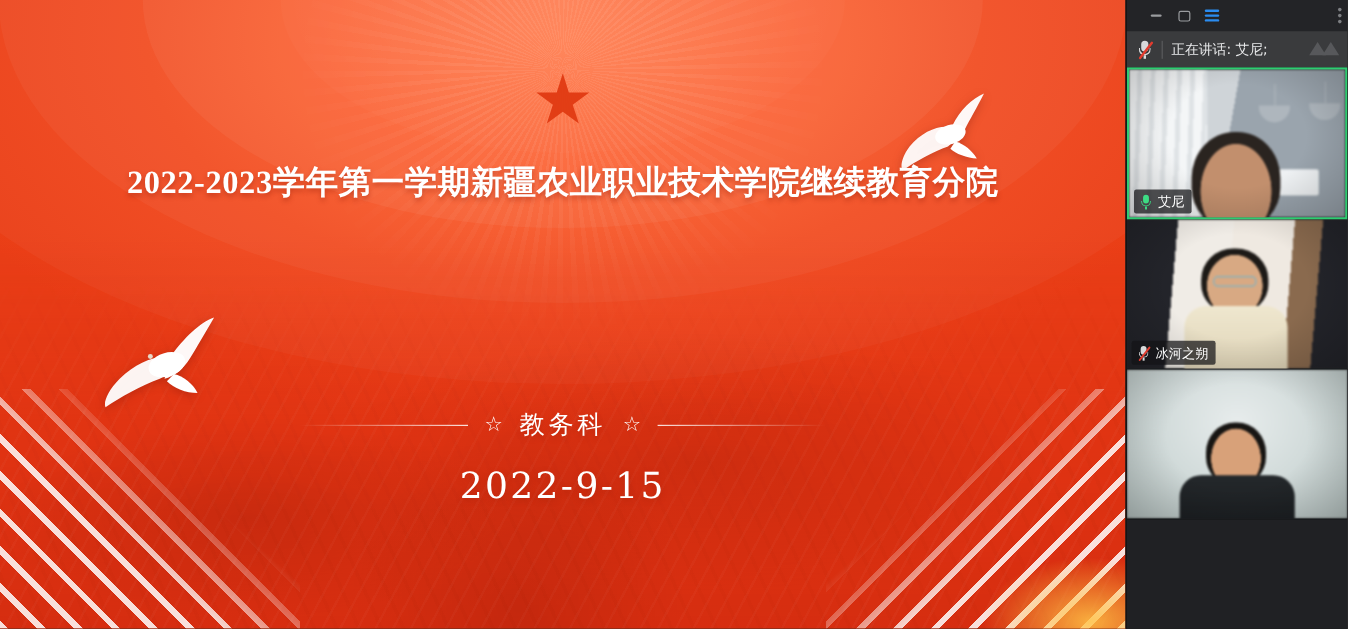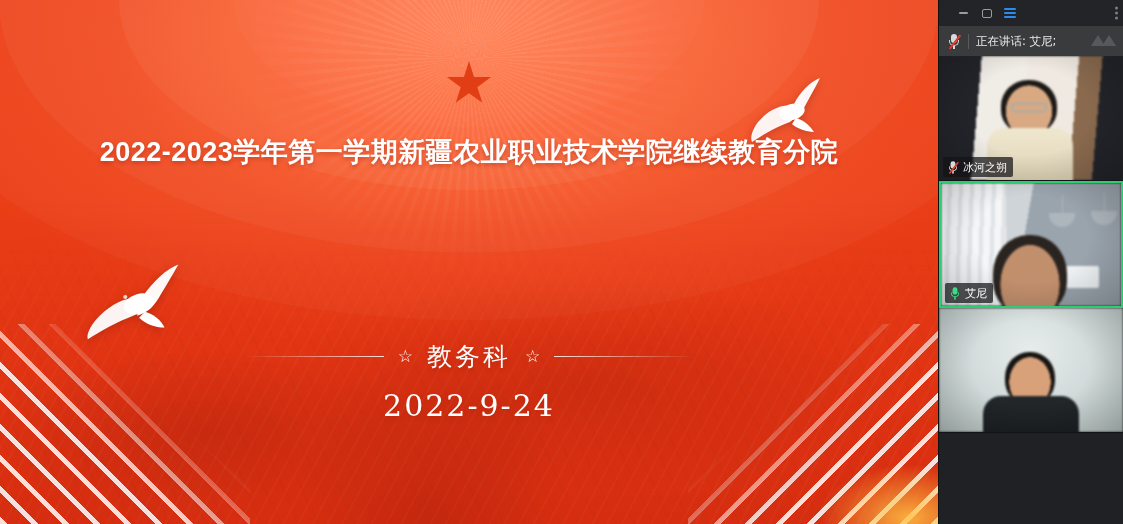--- a/index.html
+++ b/index.html
@@ -82,21 +82,21 @@
     pointer-events:none;
   }
   
   .dove{ position:absolute; pointer-events:none; filter:drop-shadow(0 2px 4px rgba(120,20,10,.35)); }
   .dove svg{ display:block; }
 
   
   .slide-text{ position:absolute; inset:0; }
   .line1{
     position:absolute; top:134px; left:0; right:0; text-align:center;
-    font-family:Liberation Sans, sans-serif;
+    font-family:Liberation Serif, serif;
     font-weight:700; font-size:27px; letter-spacing:.5px; color:#fff;
     text-shadow:0 2px 4px rgba(150,30,10,.45);
     white-space:nowrap;
   }
   .line2{
     position:absolute; top:190px; left:0; right:0; text-align:center;
     font-family:"DejaVu Serif","Liberation Serif",serif;
     font-weight:700; font-size:72px; color:#fff; letter-spacing:3px;
     text-shadow:0 4px 10px rgba(150,30,10,.45);
     white-space:nowrap;
@@ -104,21 +104,21 @@
   .line3{
     position:absolute; top:340px; left:0; right:0;
     display:flex; align-items:center; justify-content:center; gap:14px;
     color:#fff9f3;
   }
   .rule{ width:140px; height:1px; background:linear-gradient(90deg,rgba(255,255,255,0),rgba(255,255,255,.85)); }
   .rule.r2{ background:linear-gradient(90deg,rgba(255,255,255,.85),rgba(255,255,255,0)); }
   .star-s{ font-size:17px; color:#fff; line-height:1; }
   .dept{
     font-family:"DejaVu Serif","Liberation Serif",serif;
-    font-size:25px; font-weight:400; letter-spacing:3px; color:#fff;
+    font-size:21px; font-weight:400; letter-spacing:3px; color:#fff;
     text-shadow:0 2px 4px rgba(150,30,10,.35);
   }
   .date{
     position:absolute; top:388px; left:0; right:0; text-align:center;
     font-family:"DejaVu Serif","Liberation Serif",serif;
     font-size:30px; color:#fff; letter-spacing:2px;
     text-shadow:0 2px 5px rgba(150,30,10,.35);
   }
 
   
@@ -252,21 +252,21 @@
 
     <div class="slide-text">
       <div class="line1">2022-2023学年第一学期新疆农业职业技术学院继续教育分院</div>
       <div class="line3">
         <span class="rule"></span>
         <span class="star-s">☆</span>
         <span class="dept">教务科</span>
         <span class="star-s">☆</span>
         <span class="rule r2"></span>
       </div>
-      <div class="date">2022-9-24</div>
+      <div class="date">2022-9-15</div>
     </div>
   </div>
 
   <div id="sidebar">
 
     <div class="titlebar">
       <div class="win-btns">
         <div class="wb">
           <span class="min"></span>
         </div>
@@ -298,20 +298,40 @@
       <span class="divider-v"></span>
       <span class="speak-text">正在讲话: 艾尼;</span>
       <svg class="shuffle" width="30" height="16" viewBox="0 0 30 16">
         <polygon points="2,13 9,2 16,13" fill="#6f7174"></polygon>
         <polygon points="13,13 20,2 27,13" fill="#6f7174"></polygon>
       </svg>
     </div>
 
     <div class="tiles">
 
+      <div class="tile active">
+        <div class="vid scene-office blur">
+          <div class="blinds"></div>
+          <div class="lamp" style="left:108px; top:30px;"></div>
+          <div class="lamp" style="left:150px; top:28px;"></div>
+          <div class="desk"></div>
+          <div class="head" style="left:52px; top:52px; width:74px; height:80px;
+               background:radial-gradient(ellipse at 50% 62%, #c28f6d 0 56%, #2a2420 57% 100%);"></div>
+        </div>
+        <div class="vignette"></div>
+        <div class="namechip">
+          <span class="mic-muted mic-sm mic-on">
+            <span class="body"></span>
+              <span class="arc"></span>
+            <span class="stem"></span>
+          </span>
+          <span class="nm">艾尼</span>
+        </div>
+      </div>
+
       <div class="tile">
         <div class="vid scene-home blur">
           <div style="position:absolute;left:62px;top:24px;width:56px;height:54px;border-radius:48% 48% 44% 44%;
                background:radial-gradient(ellipse at 50% 58%, #d8a983 0 58%, #1d1a17 59% 100%);"></div>
           <div style="position:absolute;left:72px;top:47px;width:36px;height:9px;border-radius:4px;
                border:1.5px solid #6fb5cf;opacity:.85;"></div>
           <div style="position:absolute;left:48px;top:72px;width:86px;height:56px;border-radius:18px 18px 0 0;
                background:linear-gradient(180deg,#efe7cf,#ded3b6);"></div>
         </div>
         <div class="vignette"></div>
@@ -319,40 +339,20 @@
           <span class="mic-muted mic-sm">
             <span class="body"></span>
               <span class="arc"></span>
             <span class="stem"></span>
               <span class="slash"></span>
           </span>
           <span class="nm">冰河之朔</span>
         </div>
       </div>
 
-      <div class="tile active">
-        <div class="vid scene-office blur">
-          <div class="blinds"></div>
-          <div class="lamp" style="left:108px; top:30px;"></div>
-          <div class="lamp" style="left:150px; top:28px;"></div>
-          <div class="desk"></div>
-          <div class="head" style="left:52px; top:52px; width:74px; height:80px;
-               background:radial-gradient(ellipse at 50% 62%, #c28f6d 0 56%, #2a2420 57% 100%);"></div>
-        </div>
-        <div class="vignette"></div>
-        <div class="namechip">
-          <span class="mic-muted mic-sm mic-on">
-            <span class="body"></span>
-              <span class="arc"></span>
-            <span class="stem"></span>
-          </span>
-          <span class="nm">艾尼</span>
-        </div>
-      </div>
-
 
       <div class="tile">
         <div class="vid scene-wall blur">
           <div style="position:absolute;left:66px;top:44px;width:50px;height:52px;border-radius:48% 48% 44% 44%;
                background:radial-gradient(ellipse at 50% 58%, #d8a179 0 58%, #171513 59% 100%);"></div>
           <div style="position:absolute;left:44px;top:88px;width:96px;height:46px;border-radius:18px 18px 0 0;
                background:linear-gradient(180deg,#24282b,#1a1d20);"></div>
         </div>
         <div class="vignette"></div>
 

